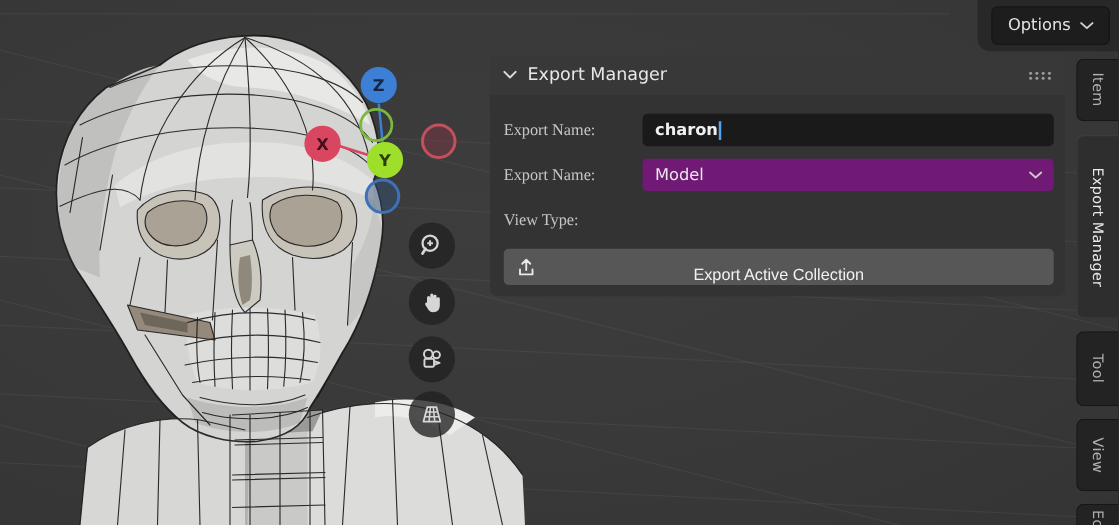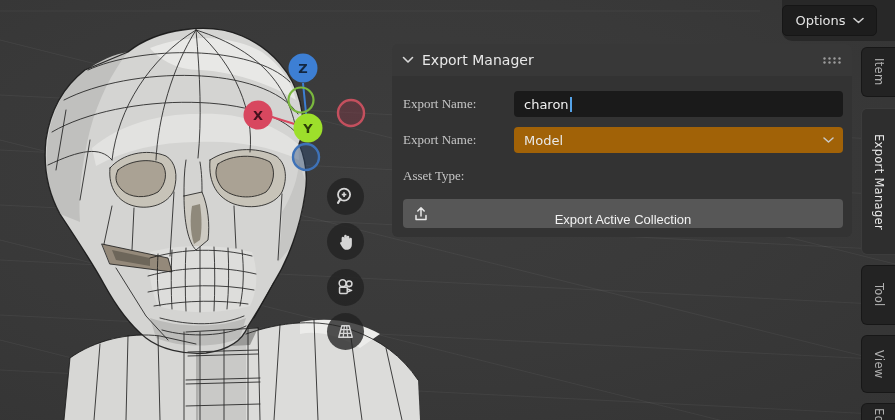--- a/index.html
+++ b/index.html
@@ -11,43 +11,43 @@
     -webkit-font-smoothing:antialiased;
   }
   svg{display:block;}
   
   .grid{position:absolute;inset:0;}
   
   .model{position:absolute;left:0;top:0;}
   
   .opt-corner{position:absolute;top:0;right:0;width:113px;height:41px;
     background:#282828;border-bottom-left-radius:10px;}
-  .opt-btn{position:absolute;left:0;top:5px;width:95px;height:31px;
+  .opt-btn{position:absolute;left:11px;top:5px;width:95px;height:31px;
     background:#1d1d1d;border:1px solid #161616;border-radius:5px;
     display:flex;align-items:center;justify-content:center;gap:7px;
     color:#e3e3e3;font-size:13px;cursor:default;}
   
   .gizmo{position:absolute;left:235px;top:45px;}
   .gizmo text{font-family:"DejaVu Sans",sans-serif;font-size:13px;font-weight:bold;text-anchor:middle;}
   
   .toolbtn{position:absolute;left:327px;width:37px;height:37px;border-radius:50%;
     background:rgba(33,33,33,0.78);display:flex;align-items:center;justify-content:center;}
   
   .panel{position:absolute;left:392px;top:44px;width:460px;}
   .panel-header{height:32px;background:#383838;border-radius:6px 6px 0 0;
     display:flex;align-items:center;padding:0 10px;}
   .panel-title{color:#e8e8e8;font-size:14px;margin-left:8px;}
   .drag-dots{margin-left:auto;}
   .panel-body{background:#333333;border-radius:0 0 6px 6px;padding:15px 9px 9px 11px;}
   .prow{display:flex;align-items:center;height:26px;margin-bottom:10px;}
   .plabel{width:111px;flex:0 0 111px;color:#c6c6c6;font-size:13px;font-family:Liberation Serif, serif;}
   .tfield{flex:1;height:26px;background:#1a1a1a;border-radius:4px;
-    display:flex;align-items:center;padding:0 10px;color:#f0f0f0;font-size:13px;}
+    display:flex;align-items:center;padding:0 10px;color:#f0f0f0;font-size:13px;font-weight:bold;}
   .caret{display:inline-block;width:2px;height:15px;background:#55a3e8;margin-left:1px;}
-  .dd{flex:1;height:26px;background:#a16207;border-radius:4px;position:relative;
+  .dd{flex:1;height:26px;background:#701a75;border-radius:4px;position:relative;
     display:flex;align-items:center;padding:0 26px 0 10px;color:#e8e8e8;font-size:13px;}
   .dd .chev{position:absolute;right:9px;top:50%;transform:translateY(-50%);}
   .action-btn{position:relative;height:29px;margin-top:8px;background:#575757;
     border:none;width:100%;border-radius:4px;display:flex;align-items:flex-end;justify-content:center;
     color:#f2f2f2;font-size:13px;cursor:default;}
   .action-btn .aicon{position:absolute;left:9px;top:50%;transform:translateY(-50%);}
   
   .tab{position:absolute;right:0;width:34px;background:#232323;
     border:1px solid rgba(15,15,15,0.55);border-right:none;border-radius:6px 0 0 6px;
     writing-mode:vertical-rl;display:flex;align-items:center;justify-content:center;
@@ -268,21 +268,21 @@
         <span class="plabel">Export Name:</span>
         <div class="dd">
           <span>Model</span>
           <svg class="chev" width="11" height="7" viewBox="0 0 11 7">
             <polyline points="1,1.5 5.5,5.5 10,1.5" fill="none" stroke="#c9c9c9" stroke-width="1.5" stroke-linecap="round" stroke-linejoin="round"></polyline>
           </svg>
         </div>
       </div>
 
       <div class="prow">
-        <span class="plabel">Asset Type:</span>
+        <span class="plabel">View Type:</span>
       </div>
 
       <button class="action-btn">
         <svg class="aicon" width="18" height="18" viewBox="0 0 18 18">
           <path d="M4,10.5 L4,14.5 L14,14.5 L14,10.5" fill="none" stroke="#e9e9e9" stroke-width="1.5" stroke-linecap="round" stroke-linejoin="round"></path>
           <path d="M9,11 L9,3 M5.8,6 L9,2.8 L12.2,6" fill="none" stroke="#e9e9e9" stroke-width="1.5" stroke-linecap="round" stroke-linejoin="round"></path>
         </svg>
         <span>Export Active Collection</span>
       </button>
 

